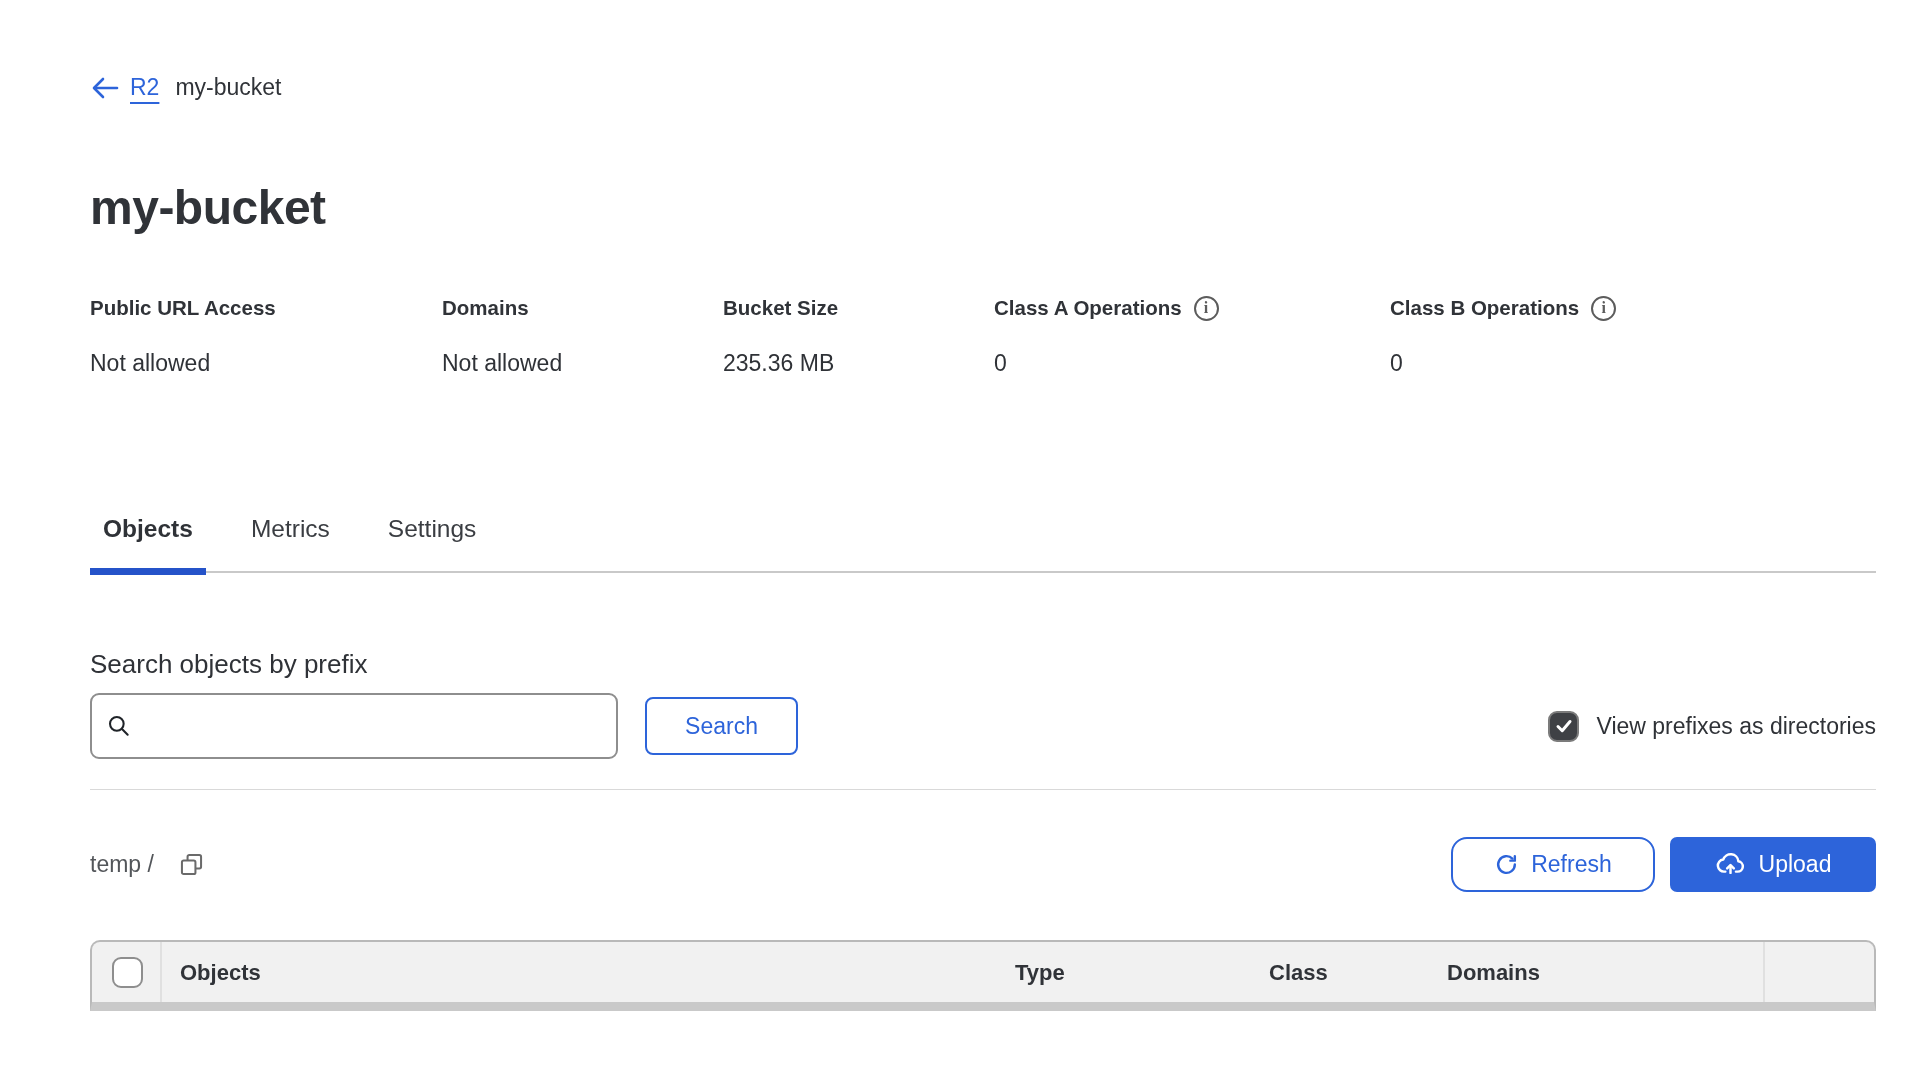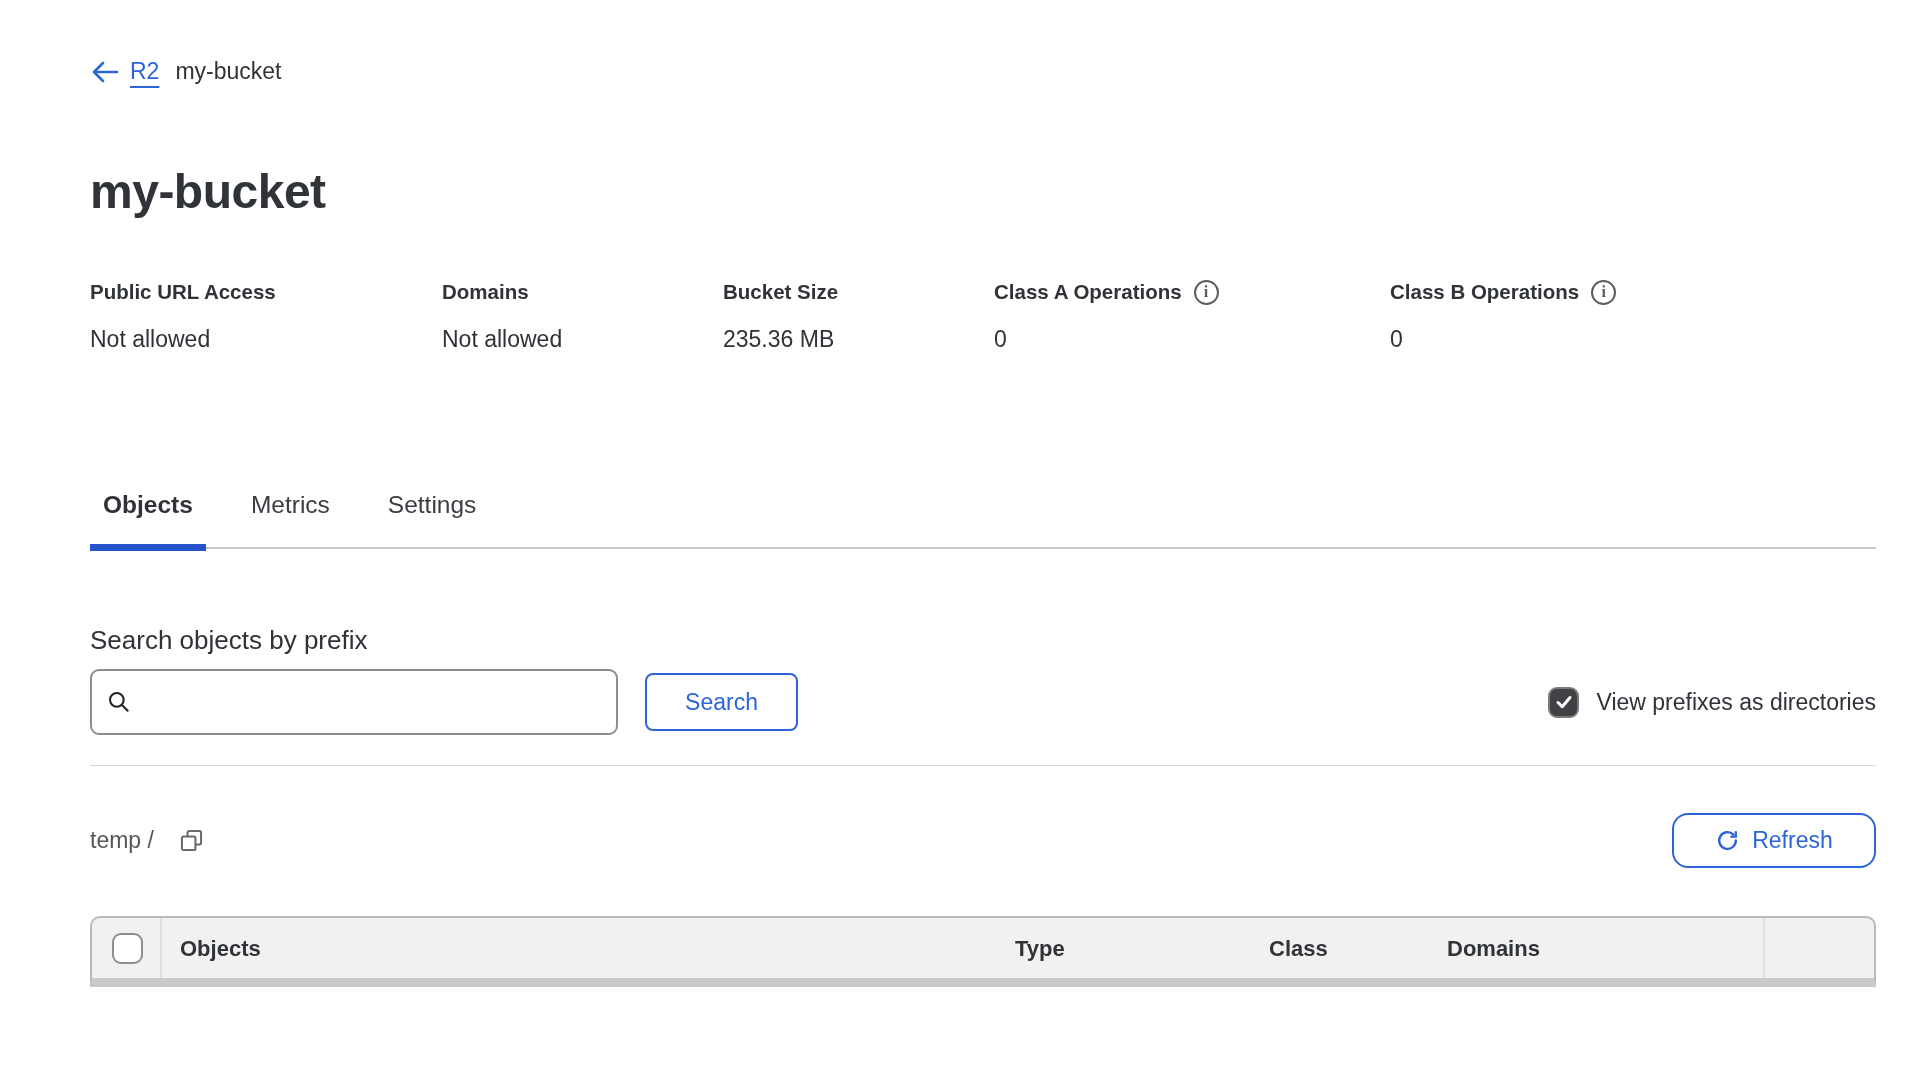--- a/index.html
+++ b/index.html
@@ -1,41 +1,41 @@
 <!DOCTYPE html>
 <html><head>
 <meta charset="utf-8">
 <style>
   * { margin:0; padding:0; box-sizing:border-box; }
   html,body { width:1920px; height:1066px; overflow:hidden; background:#fff;
               font-family:"Liberation Sans","DejaVu Sans",sans-serif; color:#2f3237; }
   .page { position:relative; width:1920px; height:1066px; padding:0 44px 0 90px; background:#fff; }
 
   
-  .breadcrumb { padding-top:58px; display:flex; align-items:center; font-size:23px; }
+  .breadcrumb { padding-top:74px; display:flex; align-items:center; font-size:23px; }
   .back-arrow { display:inline-flex; margin-right:10px; }
   .bc-link { color:#2d64da; text-decoration:underline; text-decoration-thickness:2px; text-underline-offset:7px; cursor:pointer; }
   .bc-current { margin-left:16px; color:#303338; }
 
   
   .page-title { margin-top:80px; font-size:48px; line-height:54px; font-weight:700; color:#303338; letter-spacing:-0.5px; }
   .url-row { margin-top:20px; display:flex; align-items:center; }
   .url-pill { display:inline-flex; align-items:center; height:50px; padding:0 22px; margin-left:-16px;
               border:4px solid #e8432a; border-radius:28px; font-size:21px; color:#3b3e43; white-space:nowrap; }
   .copy-btn { display:inline-flex; margin-left:14px; cursor:pointer; }
 
   
   .stats { margin-top:60px; display:flex; }
   .stat { flex:0 0 auto; }
   .stat:nth-child(1){ width:352px; } .stat:nth-child(2){ width:281px; }
   .stat:nth-child(3){ width:271px; } .stat:nth-child(4){ width:396px; }
   .stat-label { display:flex; align-items:center; gap:12px; font-size:20.5px; line-height:26px; font-weight:700; color:#303338; }
   .info-icon { display:inline-flex; width:25px; height:25px; border:2px solid #5c5c5c; border-radius:50%;
                align-items:center; justify-content:center; font-size:16px; color:#5c5c5c; font-family:"Liberation Serif",serif; }
-  .stat-value { margin-top:20px; font-size:23px; line-height:28px; color:#2f3237; }
+  .stat-value { margin-top:28px; font-size:23px; line-height:28px; color:#2f3237; }
 
   
   .tabs { margin-top:138px; display:flex; gap:32px; border-bottom:2px solid #c9c9c9; }
   .tab { position:relative; padding:0 13px 28px; font-size:24.5px; line-height:28px; color:#3a3d42; cursor:pointer; }
   .tab.active { font-weight:700; color:#2f3237; }
   .tab.active::after { content:""; position:absolute; left:0; right:0; bottom:-4px; height:7px; background:#2553c9; }
 
   
   .search-label { margin-top:78px; font-size:26px; line-height:27px; color:#2f3237; }
   .search-row { margin-top:15px; display:flex; align-items:center; }
@@ -171,20 +171,30 @@
     <div class="action-btns">
       <button class="btn-refresh">
         <span>
           <svg width="25" height="25" viewBox="0 0 24 24" fill="none" stroke="#2d64da" stroke-width="2.3" stroke-linecap="round" stroke-linejoin="round">
             <path d="M20 12a8 8 0 1 1-2.34-5.66"></path>
               <path d="M20 4v4.3h-4.3"></path>
           </svg>
         </span>
         <span>Refresh</span>
       </button>
+      <button class="btn-upload">
+        <span>
+          <svg width="31" height="31" viewBox="0 0 24 24" fill="none" stroke="#fff" stroke-width="1.9" stroke-linecap="round" stroke-linejoin="round">
+            <path d="M16.2 17.5h1.3a4 4 0 0 0 .6-7.96A6 6 0 0 0 6.4 8.2 4.6 4.6 0 0 0 7.4 17.5h.6"></path>
+            <path d="M12 18.5v-5.5"></path>
+              <path d="m9.4 15 2.6-2.6 2.6 2.6"></path>
+          </svg>
+        </span>
+        <span>Upload</span>
+      </button>
     </div>
   </div>
 
   <div class="table-head">
     <span class="th-divider th-div-1"></span>
     <span class="th-divider th-div-2"></span>
     <span class="th-checkbox"></span>
     <span class="th-label th-objects">Objects</span>
     <span class="th-label th-type">Type</span>
     <span class="th-label th-size">Class</span>

